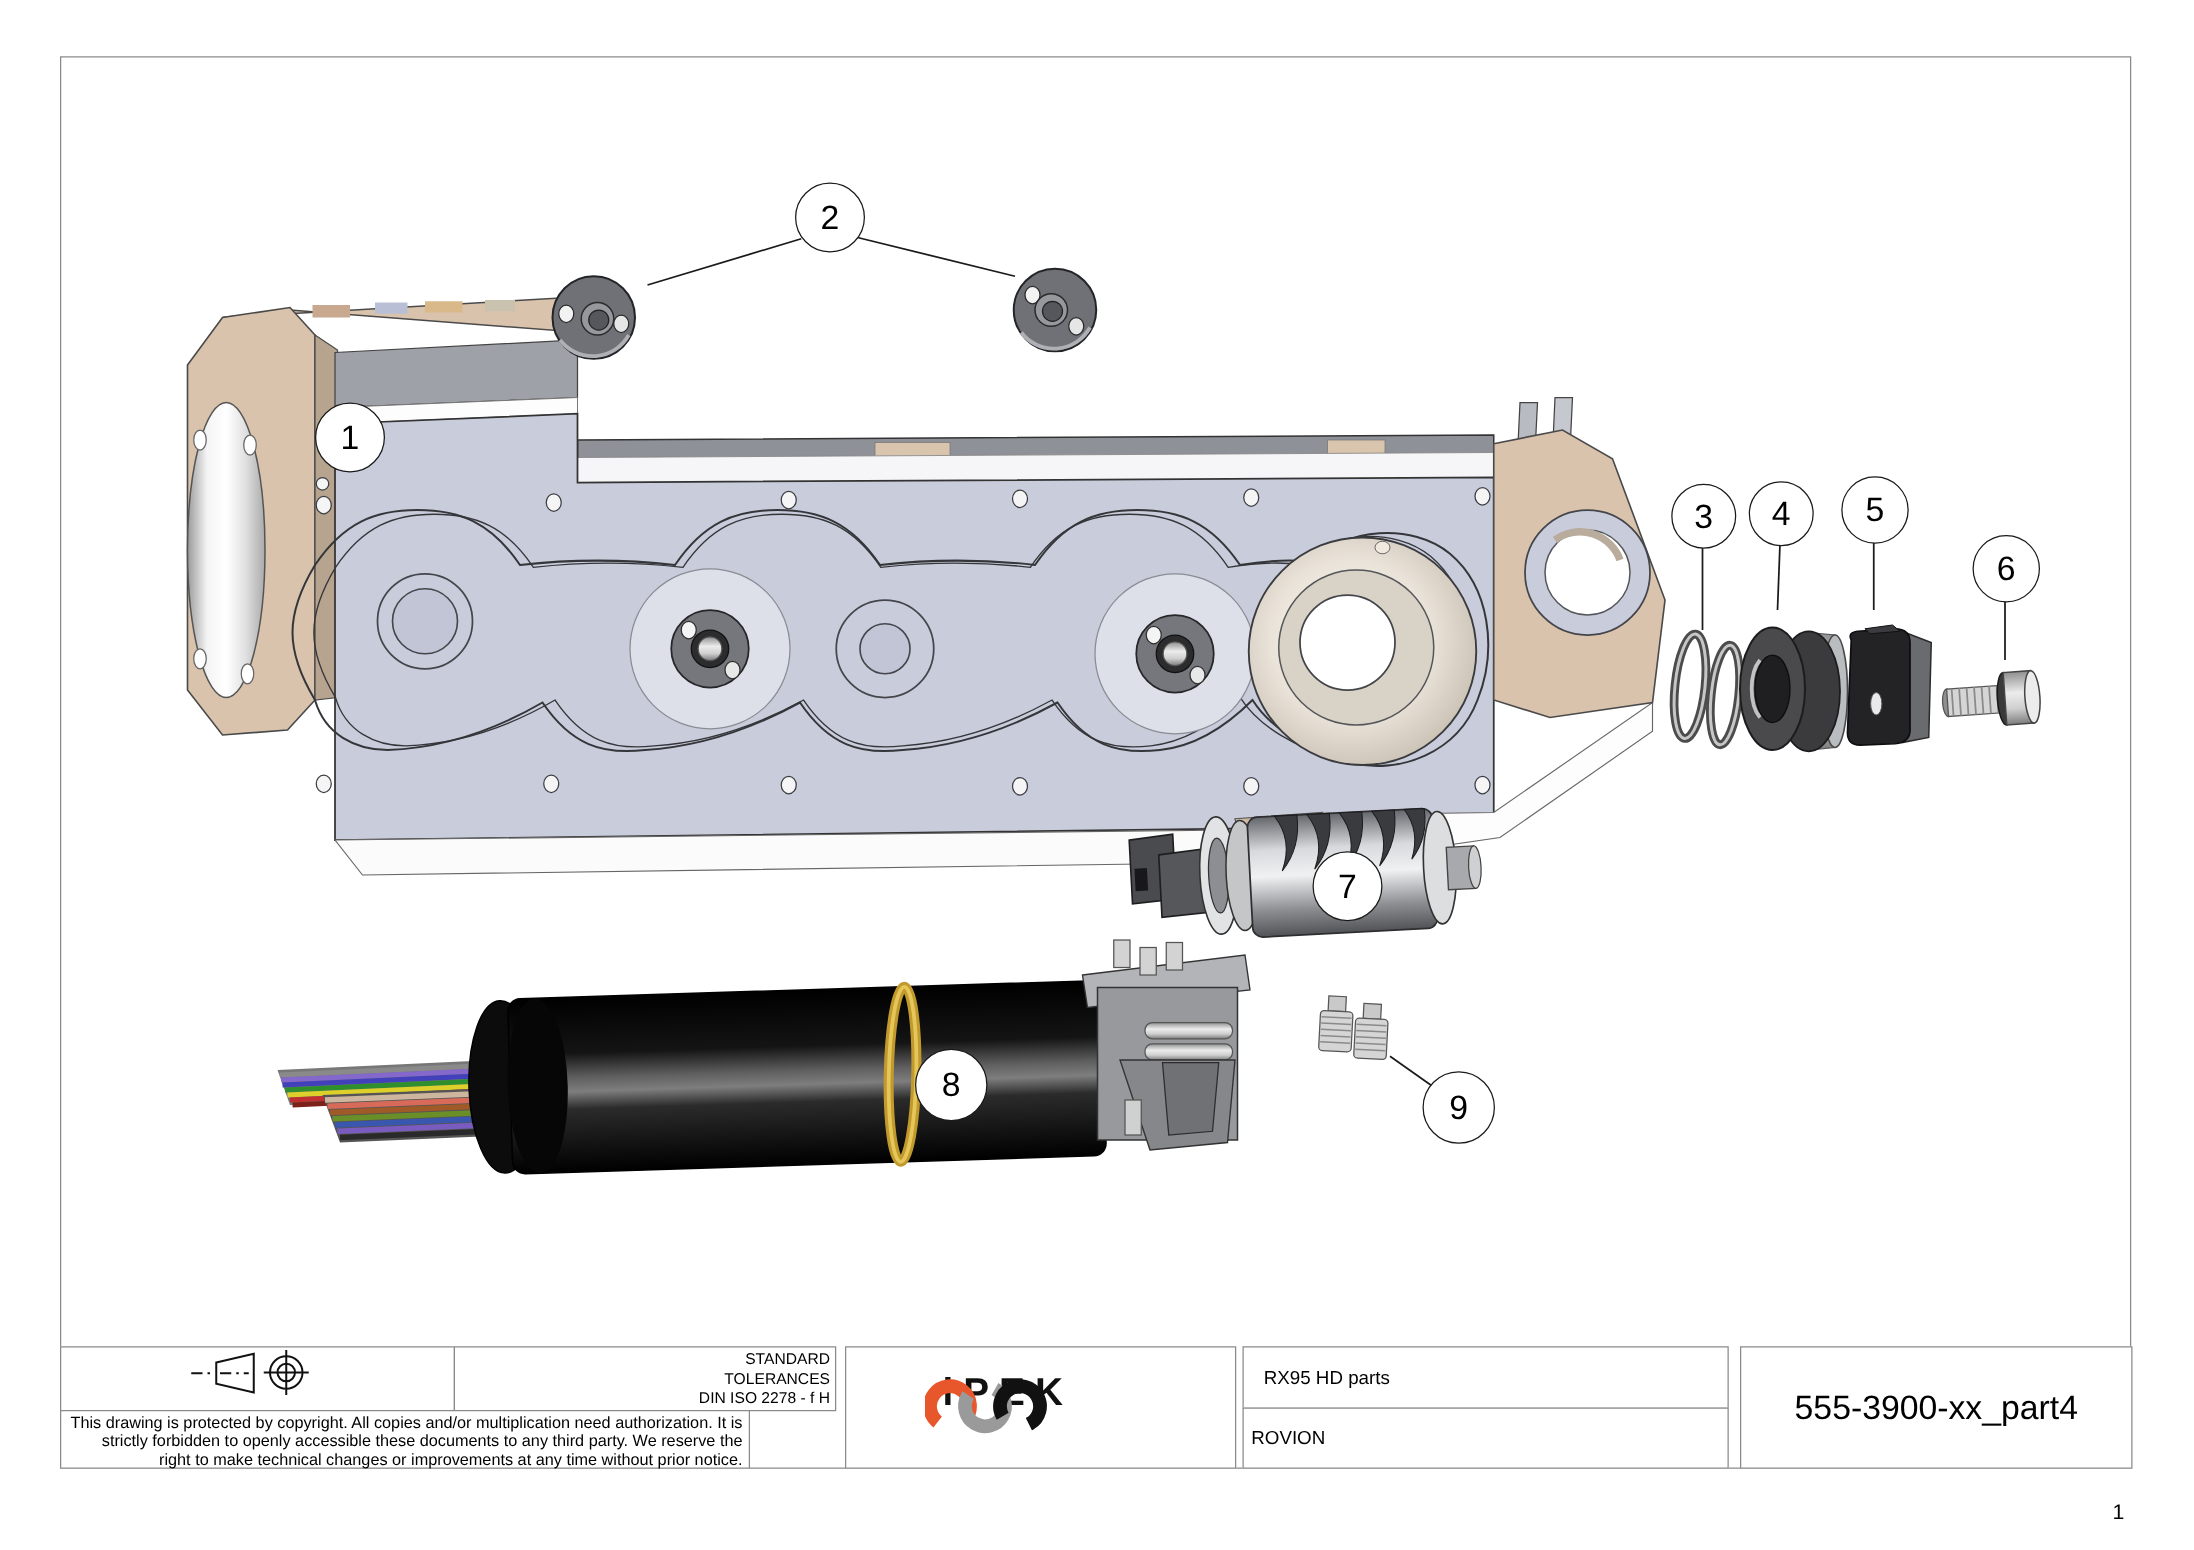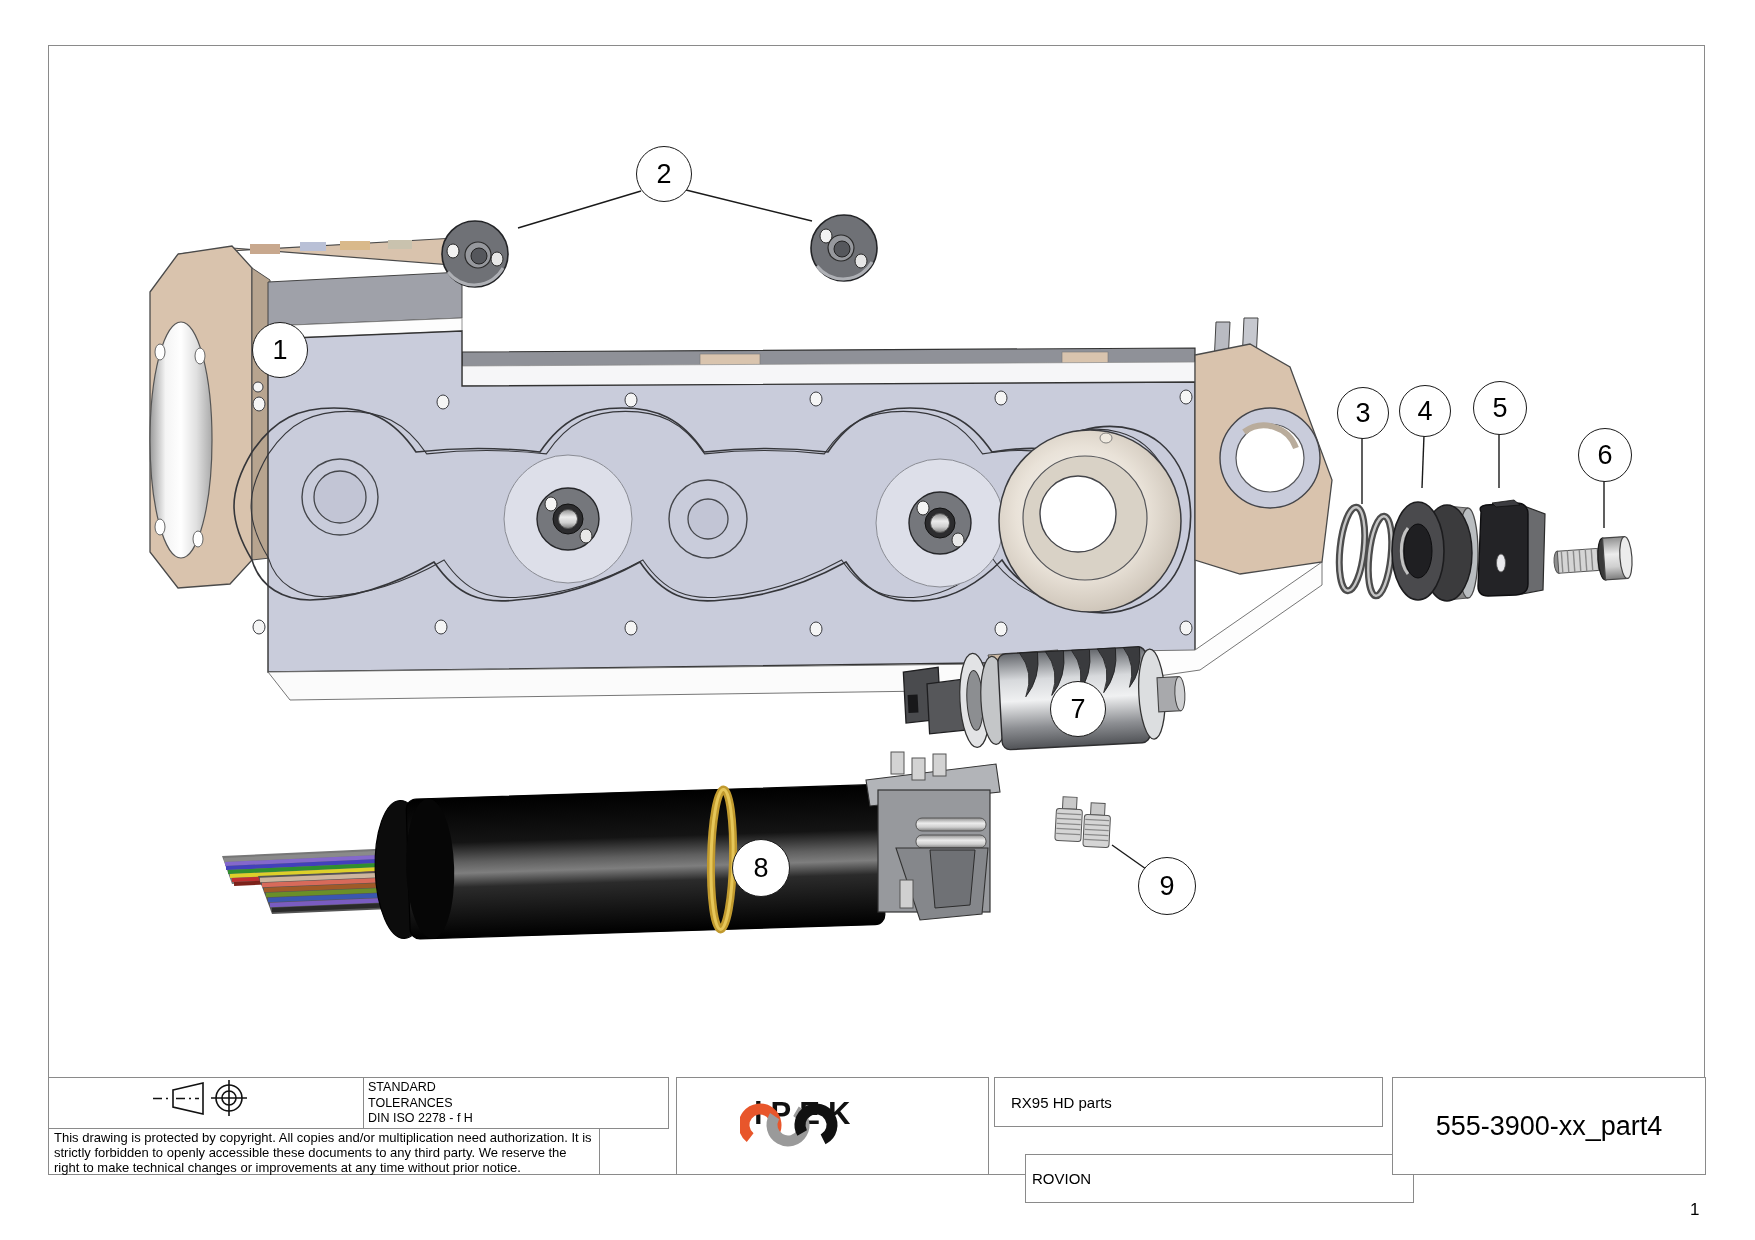--- a/index.html
+++ b/index.html
@@ -1,30 +1,30 @@
 <!DOCTYPE html>
 <html><head>
 <meta charset="utf-8">
 <style>
   html,body{margin:0;padding:0;background:#fff;}
   body{width:1755px;height:1240px;position:relative;overflow:hidden;
        font-family:"Liberation Sans",sans-serif;color:#000;}
   .page-border{position:absolute;left:48px;top:45px;width:1657px;height:1130px;
        border:1px solid #8a8a8a;box-sizing:border-box;}
-  .tb-box{position:absolute;border:1px solid #8a8a8a;box-sizing:border-box;background:#fff;}
+  .tb-box{position:absolute;border:1px solid #8a8a8a;box-sizing:border-box;background:#fff;text-align:right;}
   .tb-tol{left:363px;top:1077px;width:306px;height:52px;padding:2px 4px;
        font-size:12.5px;line-height:15.5px;}
   .tb-sym{left:48px;top:1077px;width:316px;height:52px;}
   .tb-copy{left:48px;top:1128px;width:552px;height:47px;padding:2px 5px;
        font-size:13px;line-height:14.8px;}
   .tb-logo{left:676px;top:1077px;width:313px;height:98px;}
   .tb-title{left:994px;top:1077px;width:389px;height:50px;padding:0 16px;
        font-size:15px;display:flex;align-items:center;}
-  .tb-prod{left:994px;top:1154px;width:389px;height:49px;padding:0 6px;
-       font-size:15px;display:flex;align-items:center;margin-left:31px;}
+  .tb-prod{left:994px;top:1126px;width:389px;height:49px;padding:0 6px;
+       font-size:15px;display:flex;align-items:center;}
   .tb-num{left:1392px;top:1077px;width:314px;height:98px;display:flex;
        align-items:center;justify-content:center;font-size:27px;font-weight:normal;}
   .pageno{position:absolute;left:1690px;top:1200px;font-size:17px;}
   .callout{position:absolute;background:#fff;border:1.7px solid #1a1a1a;border-radius:50%;
        display:flex;align-items:center;justify-content:center;font-size:27px;z-index:5;}
   .logo-wrap{position:absolute;left:740px;top:1096px;display:flex;align-items:center;}
   .logo-text{font-size:31px;font-weight:bold;letter-spacing:8px;margin-left:14px;
        color:#111;}
   svg{position:absolute;left:0;top:0;}
 </style>

